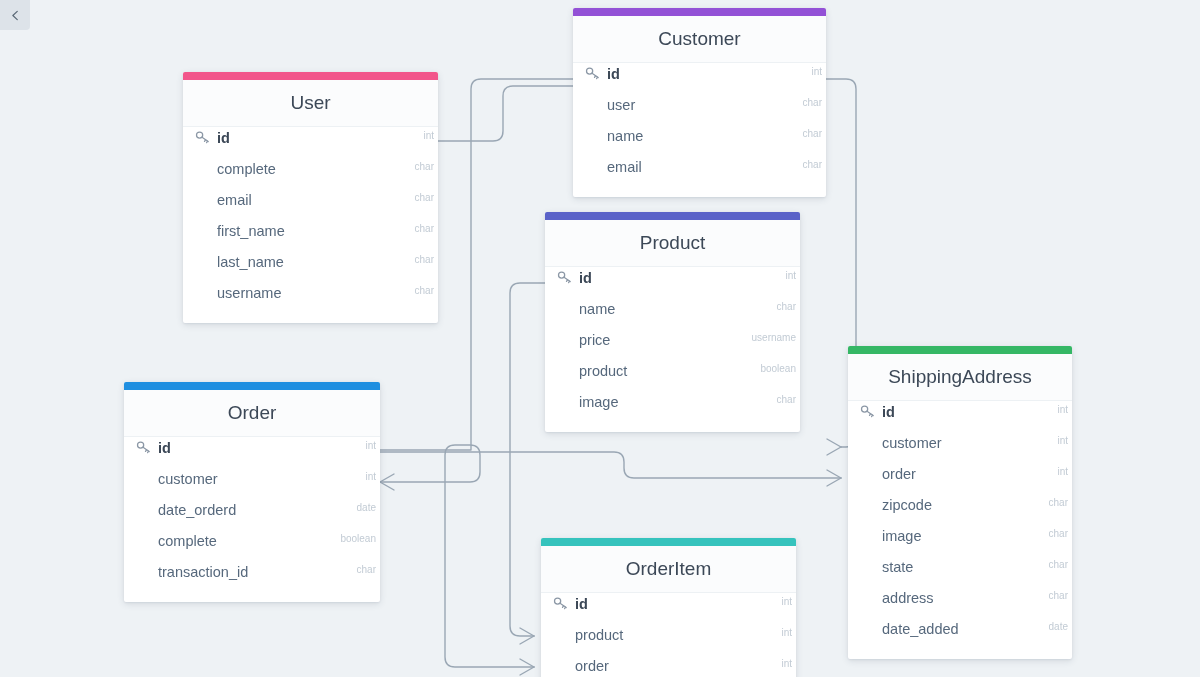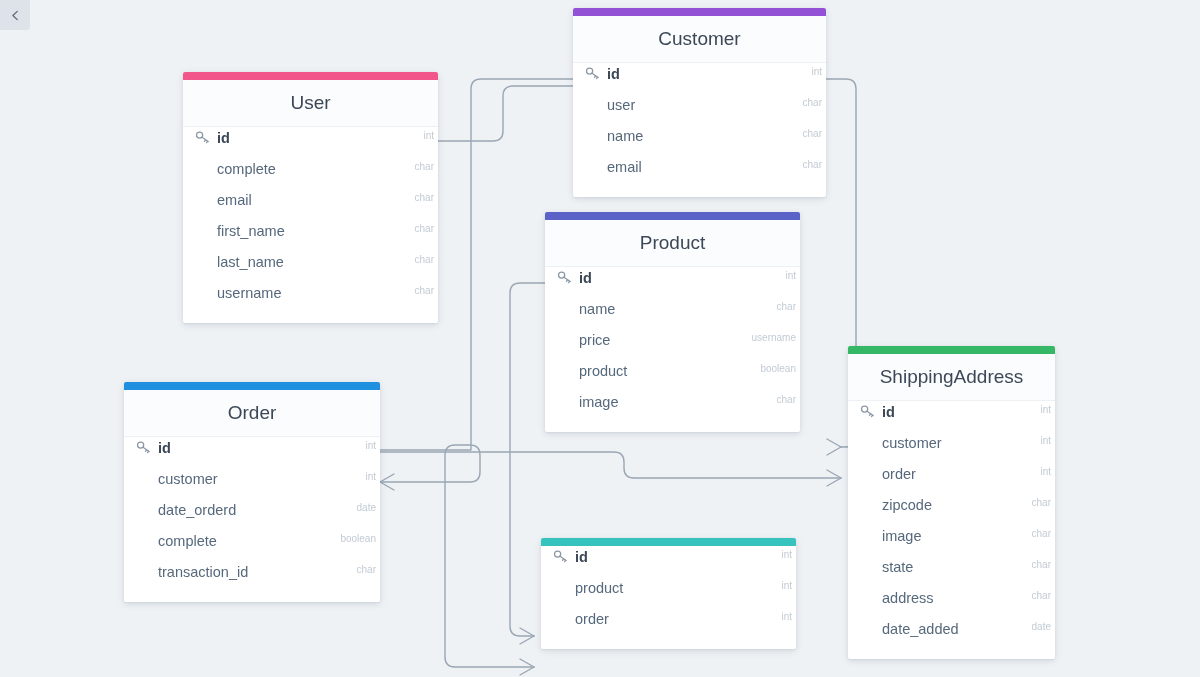--- a/index.html
+++ b/index.html
@@ -252,21 +252,21 @@
           <div class="row">
             <span class="nm">complete</span>
             <span class="ty">boolean</span>
           </div>
           <div class="row">
             <span class="nm">transaction_id</span>
             <span class="ty">char</span>
           </div>
         </div>
       </div>
-      <div class="table" style="left: 848px; top: 346px; width: 207px;">
+      <div class="table" style="left: 848px; top: 346px; width: 224px;">
         <div class="accent" style="background: rgb(53, 183, 101);"></div>
         <div class="t-title">ShippingAddress</div>
         <div class="t-rows">
           <div class="row pk">
             <svg class="keyicon" viewBox="0 0 17 14">
               <circle cx="4.6" cy="5.1" r="3.1" fill="none" stroke="#8c98a6" stroke-width="1.25"></circle>
               <path d="M7.0,7.2 L13.2,11.6" fill="none" stroke="#8c98a6" stroke-width="1.25" stroke-linecap="round"></path>
               <path d="M10.6,9.8 L9.5,11.4" fill="none" stroke="#8c98a6" stroke-width="1.25" stroke-linecap="round"></path>
               <path d="M12.6,11.2 L11.6,12.7" fill="none" stroke="#8c98a6" stroke-width="1.25" stroke-linecap="round"></path>
             </svg>
@@ -298,20 +298,21 @@
             <span class="ty">char</span>
           </div>
           <div class="row">
             <span class="nm">date_added</span>
             <span class="ty">date</span>
           </div>
         </div>
       </div>
       <div class="table" style="left: 541px; top: 538px; width: 255px;">
         <div class="accent" style="background: rgb(54, 195, 189);"></div>
+        <div class="t-title">OrderItem</div>
         <div class="t-rows">
           <div class="row pk">
             <svg class="keyicon" viewBox="0 0 17 14">
               <circle cx="4.6" cy="5.1" r="3.1" fill="none" stroke="#8c98a6" stroke-width="1.25"></circle>
               <path d="M7.0,7.2 L13.2,11.6" fill="none" stroke="#8c98a6" stroke-width="1.25" stroke-linecap="round"></path>
               <path d="M10.6,9.8 L9.5,11.4" fill="none" stroke="#8c98a6" stroke-width="1.25" stroke-linecap="round"></path>
               <path d="M12.6,11.2 L11.6,12.7" fill="none" stroke="#8c98a6" stroke-width="1.25" stroke-linecap="round"></path>
             </svg>
             <span class="nm">id</span>
             <span class="ty">int</span>

